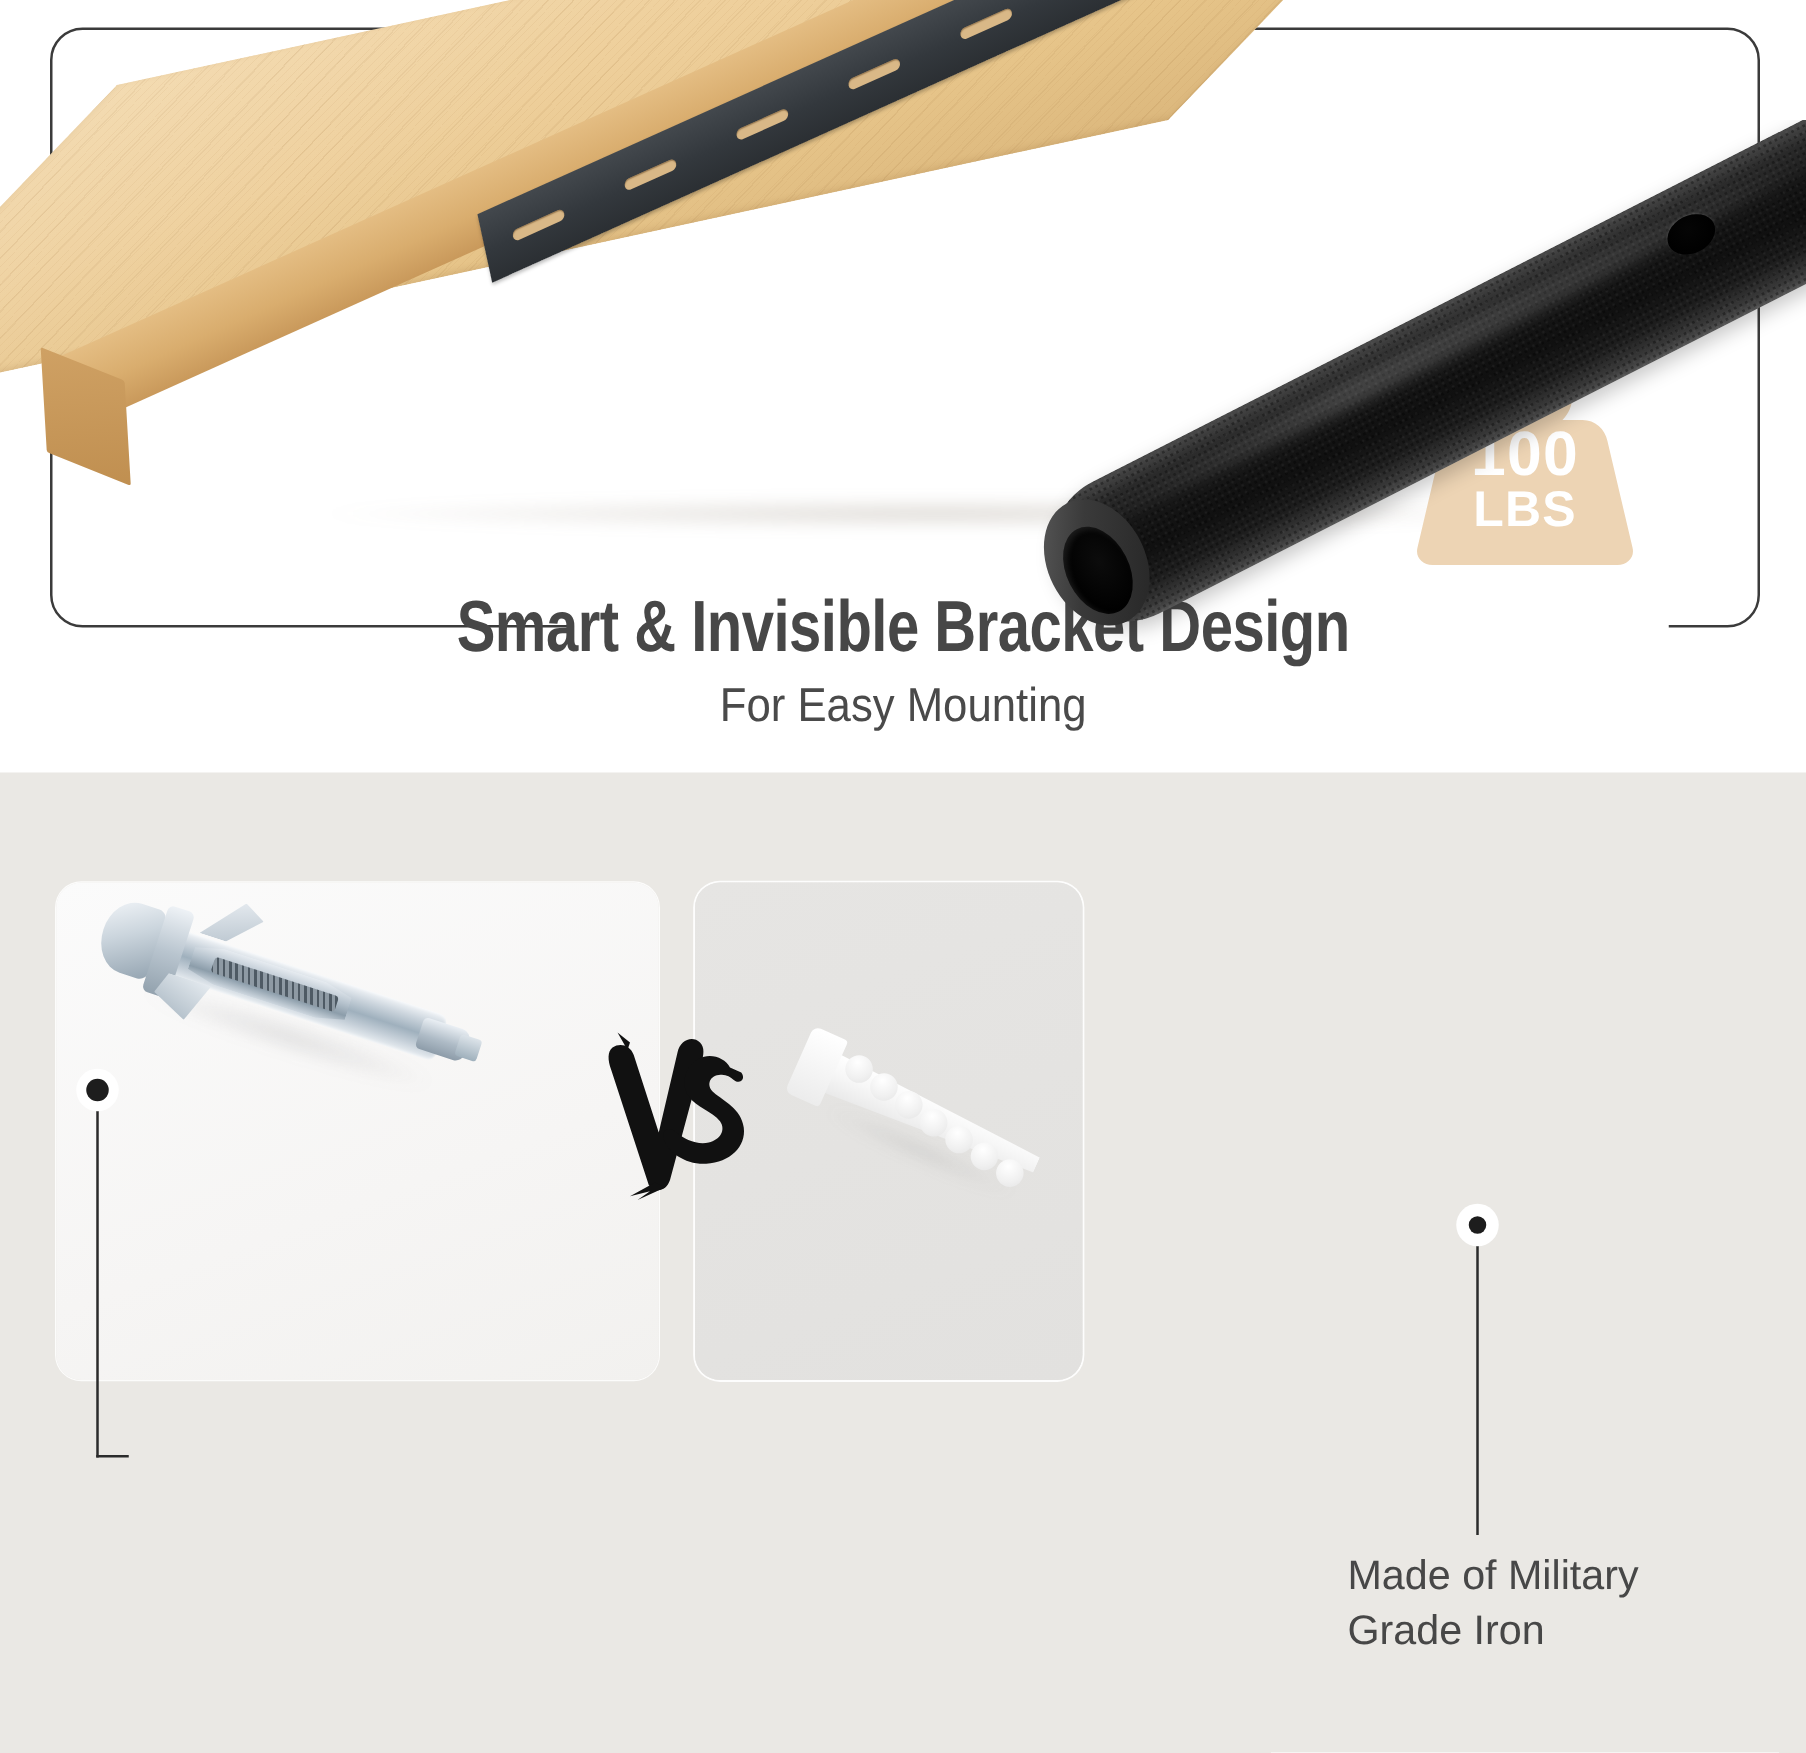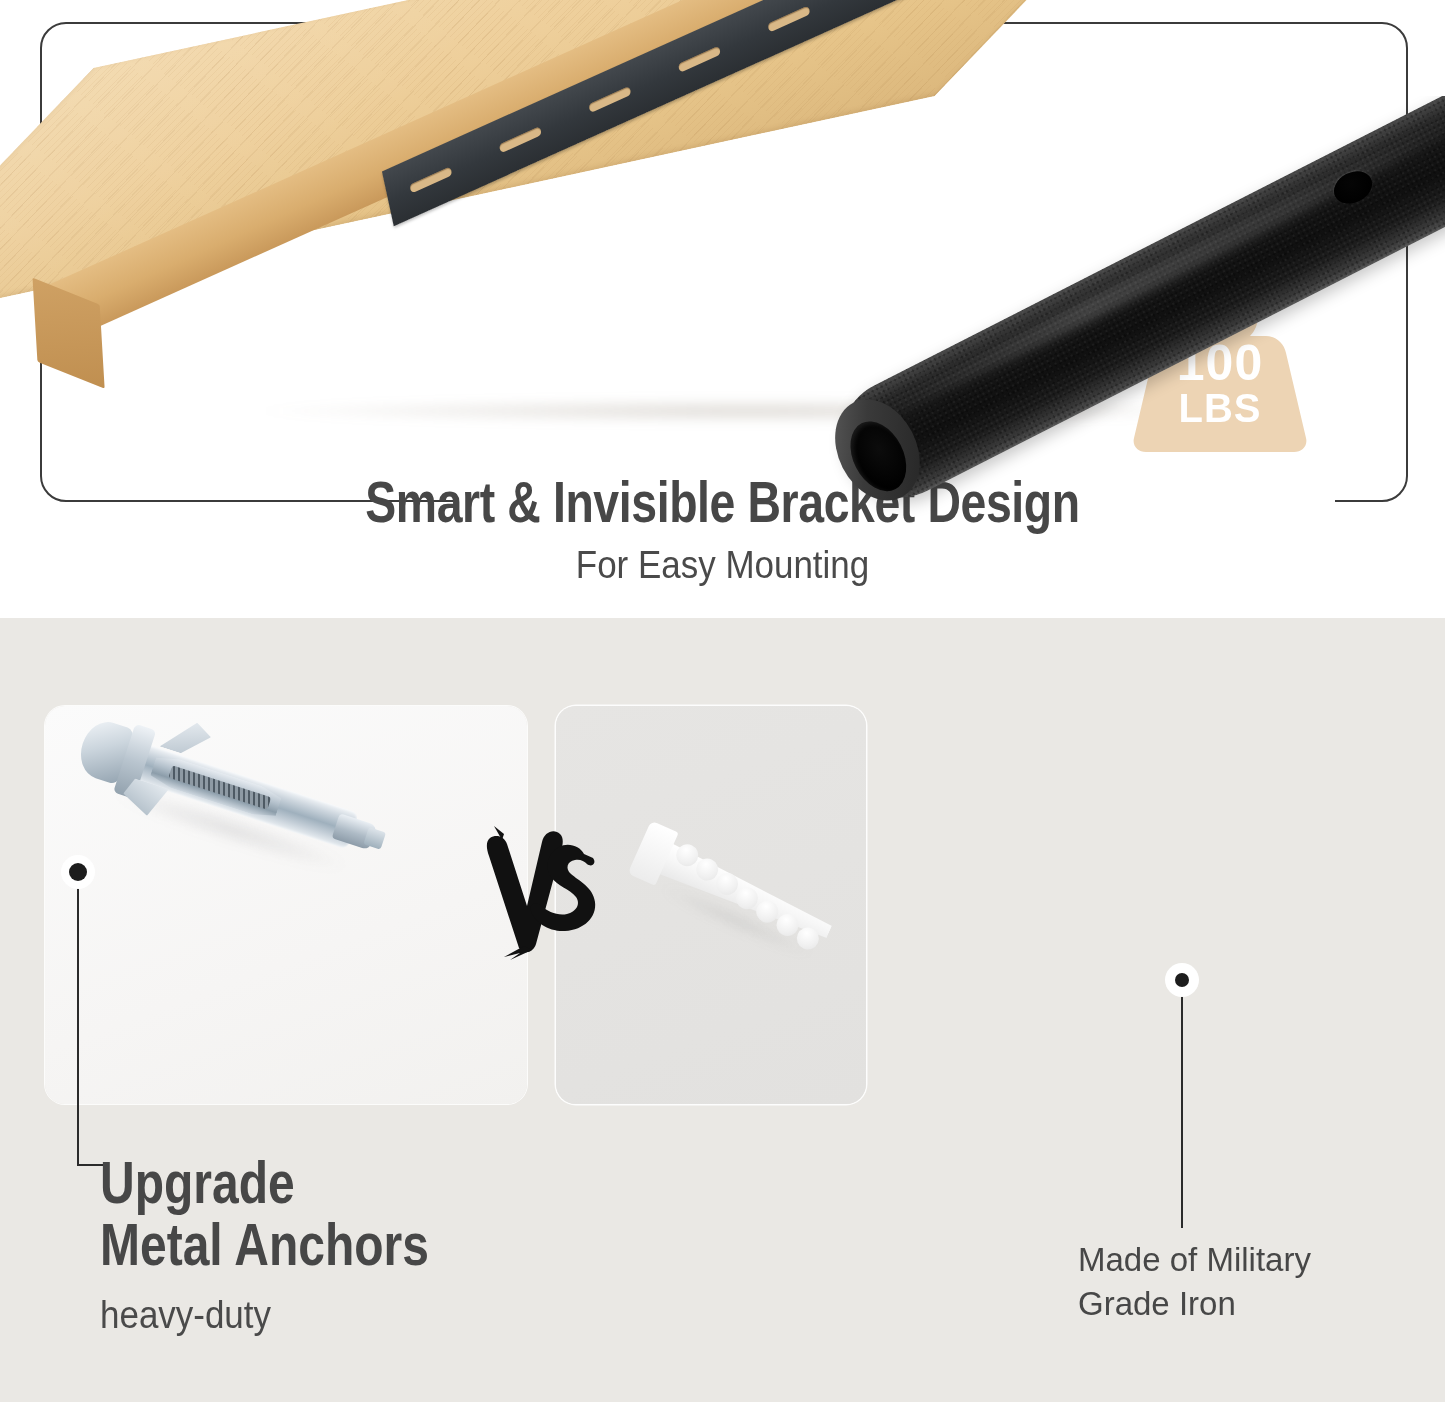--- a/index.html
+++ b/index.html
@@ -418,24 +418,19 @@
     </div>
   </div>
 
   <div class="dot-callout" style="left:61px; top:855px;"></div>
   <div class="leader-v" style="left:77px; top:888px; height:278px;"></div>
   <div class="leader-h" style="left:77px; top:1164px; width:26px;"></div>
 
   <div class="ring-callout" style="left:1165px; top:963px;"></div>
   <div class="leader-v" style="left:1181px; top:996px; height:232px;"></div>
 
-  <div class="cap-left">
-    <div class="big">Upgrade</div>
-    <div class="big">Metal Anchors</div>
-    <div class="small">heavy-duty</div>
-  </div>
 
   <div class="cap-right">
     <div>Made of Military</div>
     <div>Grade Iron</div>
   </div>
 
 </div>
 
 </body></html>

